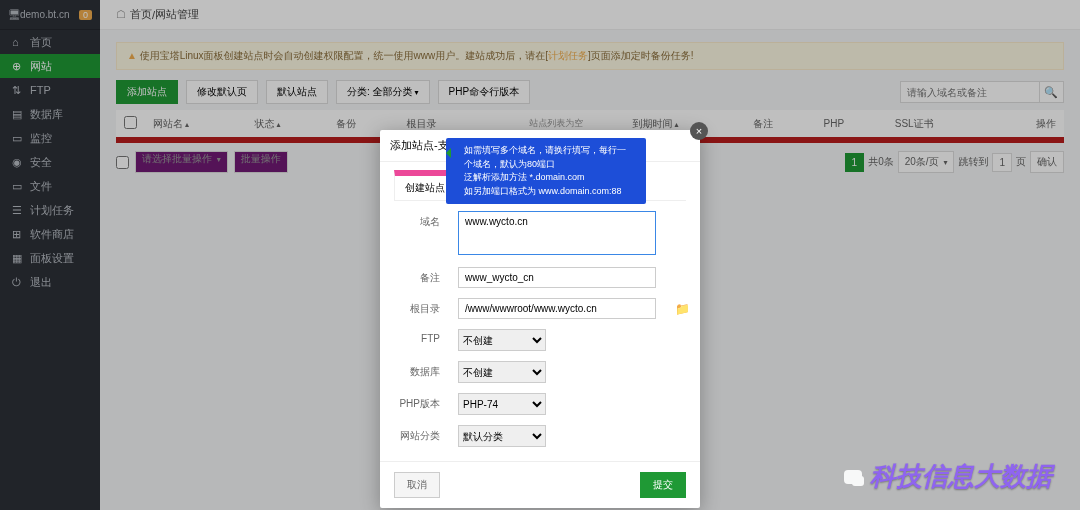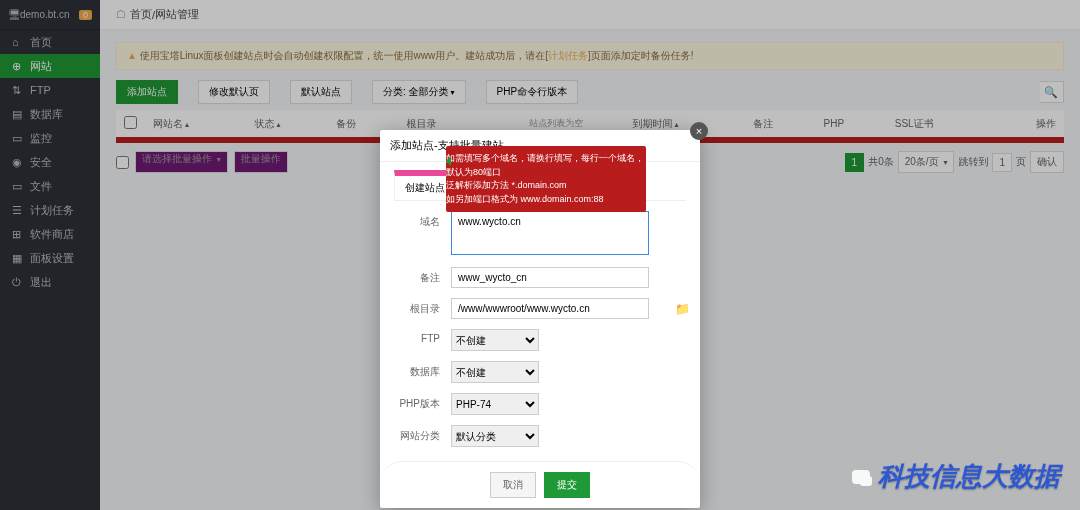--- a/index.html
+++ b/index.html
@@ -15,21 +15,21 @@
 
 
 .main { position:absolute; left:100px; top:0; right:0; height:510px; background:#f5f6f7; }
 .crumb { height:30px; display:flex; align-items:center; padding:0 16px; font-size:11px; color:#444; background:#fff; border-bottom:1px solid #eee; }
 .content { padding:12px 16px; }
 .alert { background:#fcf8e3; border:1px solid #faebcc; color:#8a6d3b; padding:6px 10px; margin-bottom:10px; font-size:10px; }
 .alert a { color:#f0ad4e; }
 .tabs { display:flex; gap:0; margin-bottom:6px; align-items:center; }
 .tab-btn { padding:4px 10px; background:#fff; border:1px solid #ddd; cursor:pointer; font-size:10px; }
 .tab-btn.primary { background:#1f9935; color:#fff; border-color:#1f9935; }
-.tab-btn+.tab-btn { margin-left:20px; }
+.tab-btn+.tab-btn { margin-left:8px; }
 .search-box { margin-left:auto; display:flex; }
 .search-box input { width:140px; height:22px; border:1px solid #ddd; padding:0 6px; font-size:10px; }
 .search-box .sbtn { width:24px; height:22px; border:1px solid #ddd; border-left:none; background:#fff; display:flex; align-items:center; justify-content:center; }
 
 .tbl { width:100%; border-collapse:collapse; background:#fff; font-size:10px; }
 .tbl th { text-align:left; padding:6px 8px; border-bottom:6px solid #b91c1c; color:#666; font-weight:normal; }
 .caret { font-size:8px; margin-left:2px; }
 
 .bulk { display:flex; align-items:center; gap:6px; margin-top:8px; font-size:10px; }
 .bulk select, .bulk .mini { height:22px; border:1px solid #ddd; background:#701a75; padding:0 6px; color:#999; font-size:10px; }
@@ -40,34 +40,34 @@
 
 .overlay { position:absolute; inset:0; background:rgba(0,0,0,0.25); }
 .modal { position:absolute; left:50%; top:130px; transform:translateX(-50%); width:320px; background:#fff; border-radius:2px; box-shadow:0 4px 20px rgba(0,0,0,0.3); }
 .modal-hd { padding:8px 10px; font-size:11px; border-bottom:1px solid #eee; display:flex; align-items:center; }
 .modal-close { position:absolute; right:-8px; top:-8px; width:18px; height:18px; border-radius:50%; background:#555; color:#fff; display:flex; align-items:center; justify-content:center; font-size:11px; cursor:pointer; }
 .modal-body { padding:8px 14px 4px; }
 .modal-tabs { display:flex; border-bottom:1px solid #eee; margin-bottom:10px; }
 .modal-tab { padding:5px 10px; font-size:10px; border:1px solid #eee; border-bottom:none; cursor:pointer; background:#fafafa; }
 .modal-tab.active { background:#fff; border-top:6px solid #ec4899; }
 .frm-row { display:flex; align-items:flex-start; margin-bottom:10px; font-size:10px; }
-.frm-row label { width:46px; text-align:right; color:#666; padding-top:4px; margin-right:11px; }
+.frm-row label { width:46px; text-align:right; color:#666; padding-top:4px; margin-right:18px; }
 .frm-row .ctrl { flex:1; position:relative; }
 .frm-row textarea, .frm-row input[type=text] { width:198px; border:1px solid #ccc; padding:4px 6px; font-size:10px; resize:none; }
 .frm-row textarea { height:44px; border:1px solid #3a87e6; }
 .frm-row select { width:88px; height:22px; border:1px solid #ccc; font-size:10px; }
 .folder-ico { position:absolute; right:-4px; top:4px; font-size:12px; color:#555; }
-.modal-ft { display:flex; justify-content:center; gap:8px; padding:10px 14px; border-top:1px solid #eee;border-radius:22px; }
+.modal-ft { display:flex; justify-content:space-between; gap:8px; padding:10px 14px; border-top:1px solid #eee; }
 .btn { padding:5px 12px; font-size:10px; border:1px solid #ccc; background:#f5f5f5; cursor:pointer; color:#666; }
 .btn.ok { background:#1f9935; border-color:#1f9935; color:#fff; }
 
-.tooltip { position:absolute; left:446px; top:146px; width:200px; background:#b91c1c; color:#fff; font-size:9px; padding:6px 0; line-height:1.5; border-radius:2px; z-index:50; }
+.tooltip { position:absolute; left:446px; top:138px; width:200px; background:#1d4ed8; color:#fff; font-size:9px; padding:6px 18px; line-height:1.5; border-radius:2px; z-index:50; }
 .tooltip::before { content:''; position:absolute; left:-5px; top:10px; border:5px solid transparent; border-right-color:#1f9935; }
 
-.watermark { position:absolute; right:20px; bottom:16px; color:#1d4ed8; font-size:26px; font-style:italic; font-weight:bold; display:flex; align-items:center; gap:8px; opacity:.9; text-shadow:0 1px 2px rgba(0,0,0,.4); }
+.watermark { position:absolute; right:28px; bottom:16px; color:#8b5cf6; font-size:26px; font-style:italic; font-weight:bold; display:flex; align-items:center; gap:8px; opacity:.9; text-shadow:0 1px 2px rgba(0,0,0,.4); }
 .watermark .bubble { width:18px; height:14px; background:#fff; border-radius:4px; position:relative; }
 .watermark .bubble::after{content:'';position:absolute;width:12px;height:10px;background:#fff;border-radius:3px;left:8px;top:6px;}
 </style>
 </head>
 <body>
 
 <div class="sidebar">
   <div class="sb-top">
     <span class="sb-ico">🖥</span>
     <span>demo.bt.cn</span>
@@ -132,20 +132,21 @@
       <span>使用宝塔Linux面板创建站点时会自动创建权限配置，统一使用www用户。建站成功后，请在[</span><a>计划任务</a><span>]页面添加定时备份任务!</span>
     </div>
 
     <div class="tabs">
       <div class="tab-btn primary">添加站点</div>
       <div class="tab-btn">修改默认页</div>
       <div class="tab-btn">默认站点</div>
       <div class="tab-btn"><span>分类: 全部分类</span><span class="caret">▾</span></div>
       <div class="tab-btn">PHP命令行版本</div>
       <div class="search-box">
+        <input type="text" placeholder="请输入域名或备注" style="">
         <div class="sbtn">
             <span>🔍</span>
           </div>
       </div>
     </div>
 
     <table class="tbl">
       <thead>
           <tr>
         <th style="width:22px"><input type="checkbox" style=""></th>

